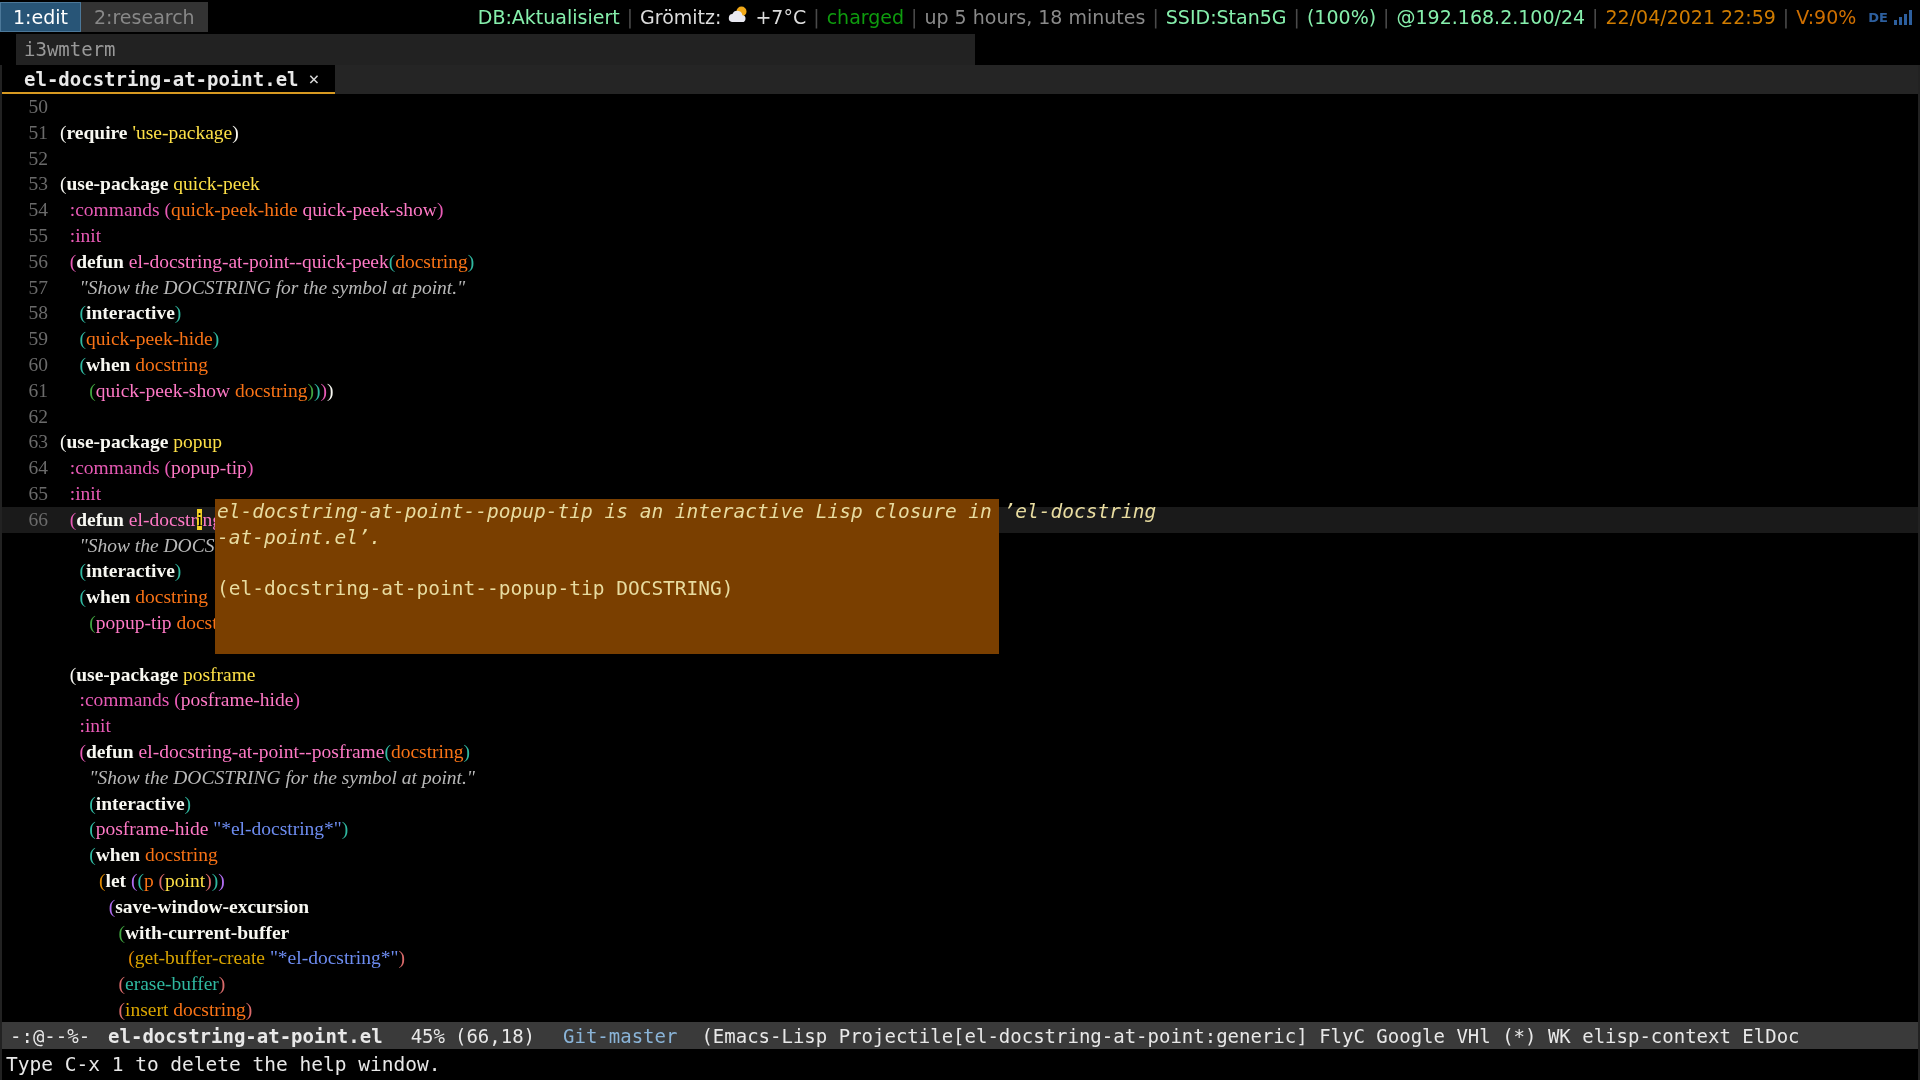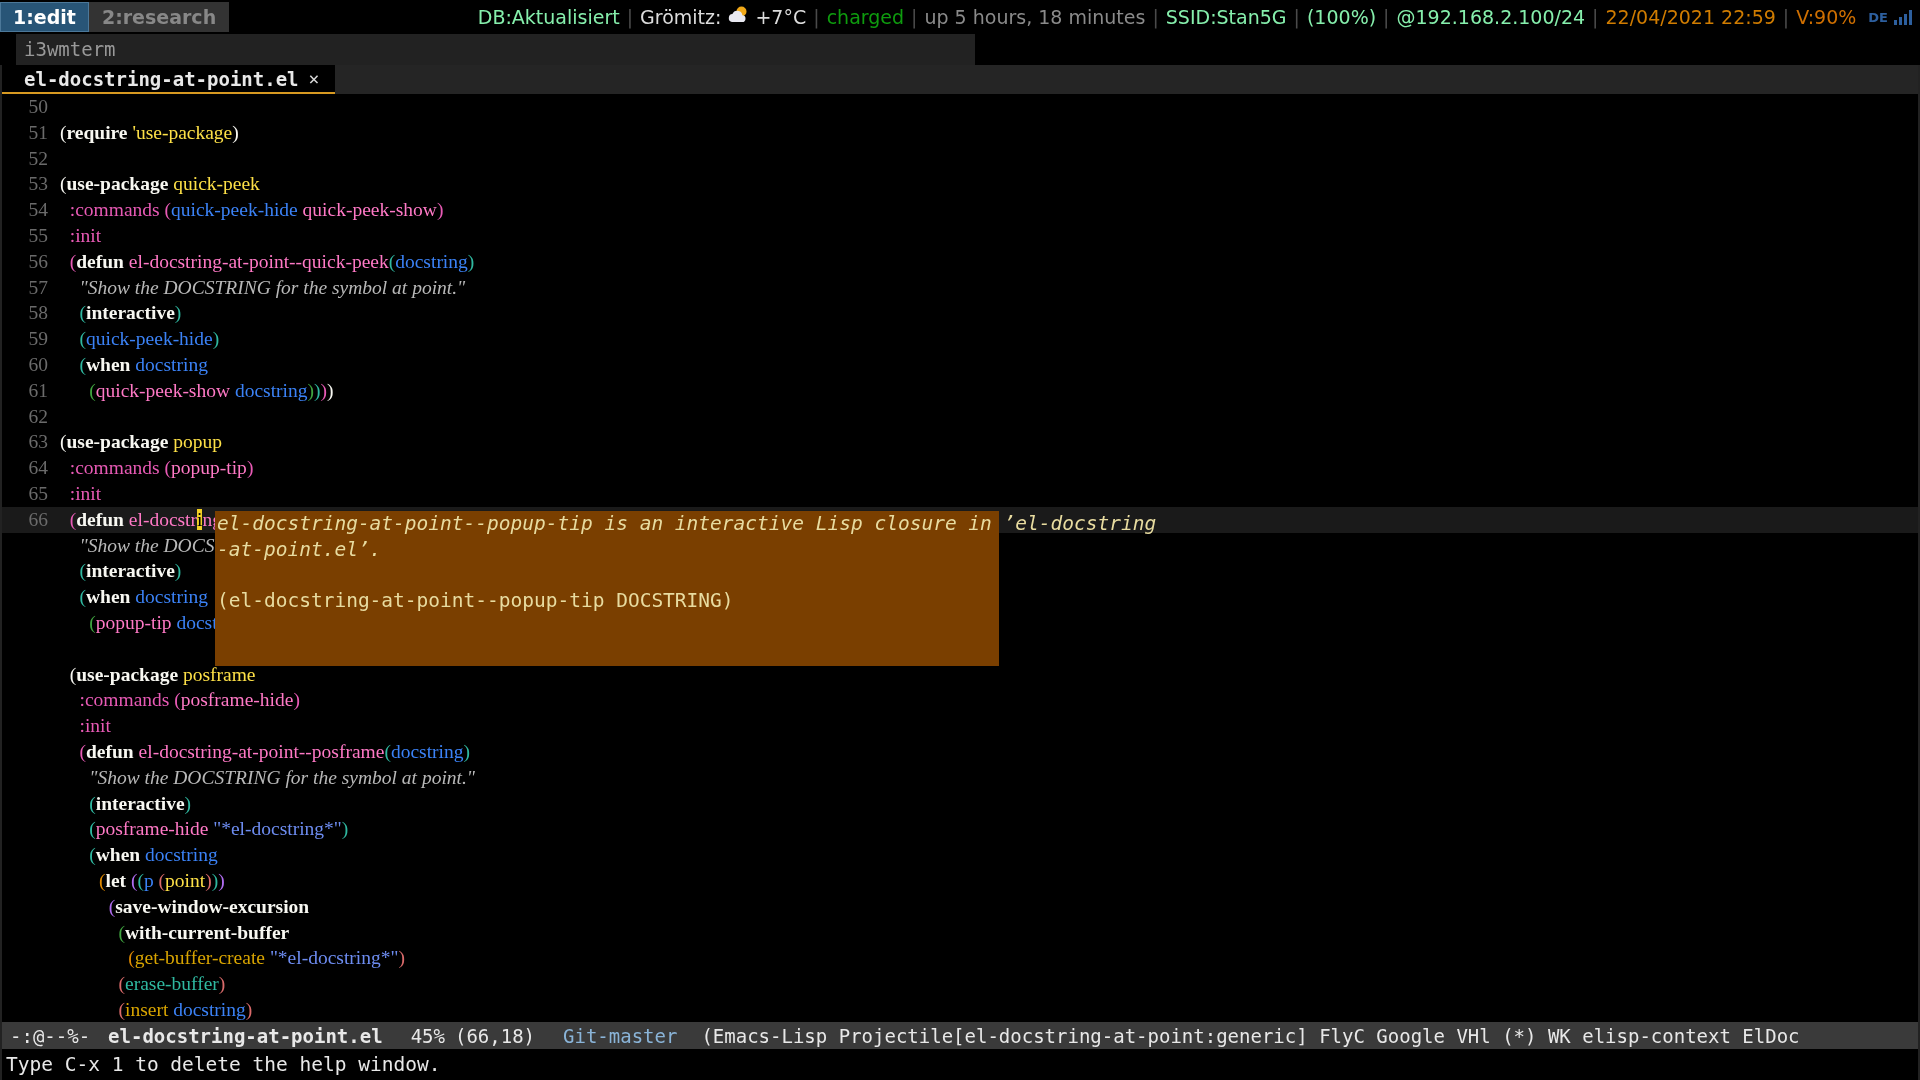--- a/index.html
+++ b/index.html
@@ -19,21 +19,21 @@
     width: 1920px; height: 34px;
     background: #000000;
     display: flex; align-items: center;
     font-family: "DejaVu Sans", sans-serif;
     font-size: 19px;
   }
   #workspaces { display: flex; align-items: center; height: 34px; }
   .ws {
     display: flex; align-items: center; justify-content: center;
     height: 30px; padding: 0 12px; margin: 0;
-    font-size: 19px; line-height: 1; font-weight: bold;
+    font-size: 19px; line-height: 1;
   }
   .ws.focused {
     background: #285577; color: #ffffff;
     border: 1px solid #4c7899;
     box-sizing: border-box;
   }
   .ws.unfocused {
     background: #333333; color: #888888;
     border: 1px solid #333333;
     box-sizing: border-box;
@@ -132,21 +132,21 @@
   .lnum {
     display: inline-block; width: 46px;
     text-align: right; color: #6b6b6b;
     margin-right: 12px;
   }
   .lnum.blank { color: transparent; }
 
   
   .kw     { color: #f8f8f2; font-weight: bold; }   
   .fn     { color: #ff79c6; }                       
-  .sym    { color: #3b82f6; }                       
+  .sym    { color: #f97316; }                       
   .cyan   { color: #fde047; }                       
   .kwarg  { color: #e85ab5; }                       
   .str    { color: #b8b8b8; font-style: italic; }   
   .str2   { color: #6d8cf0; }                       
   .yellow { color: #d8a400; }
   .d1 { color: #f8f8f2; }
   .d2 { color: #e85ab5; }
   .d3 { color: #2fb8a0; }
   .d4 { color: #3fa33f; }
   .d5 { color: #b06cf0; }
@@ -163,21 +163,20 @@
     width: 784px;
     background: #7a3f00;
     color: #e8dca0;
     font-family: "DejaVu Sans Mono", monospace;
     font-size: 19.5px;
     line-height: 25.8px;
     white-space: pre;
     padding: 0;
     z-index: 20;
     box-sizing: border-box;
-    margin-top: 12px;
   }
   #tooltip .tline { height: 25.8px; padding-left: 2px; }
   #tooltip .ital { font-style: italic; }
 
   
   #modeline {
     position: absolute; left: 0; bottom: 31px;
     width: 100%; height: 27px;
     background: #3a3a3a;
     color: #e8e8e8;

